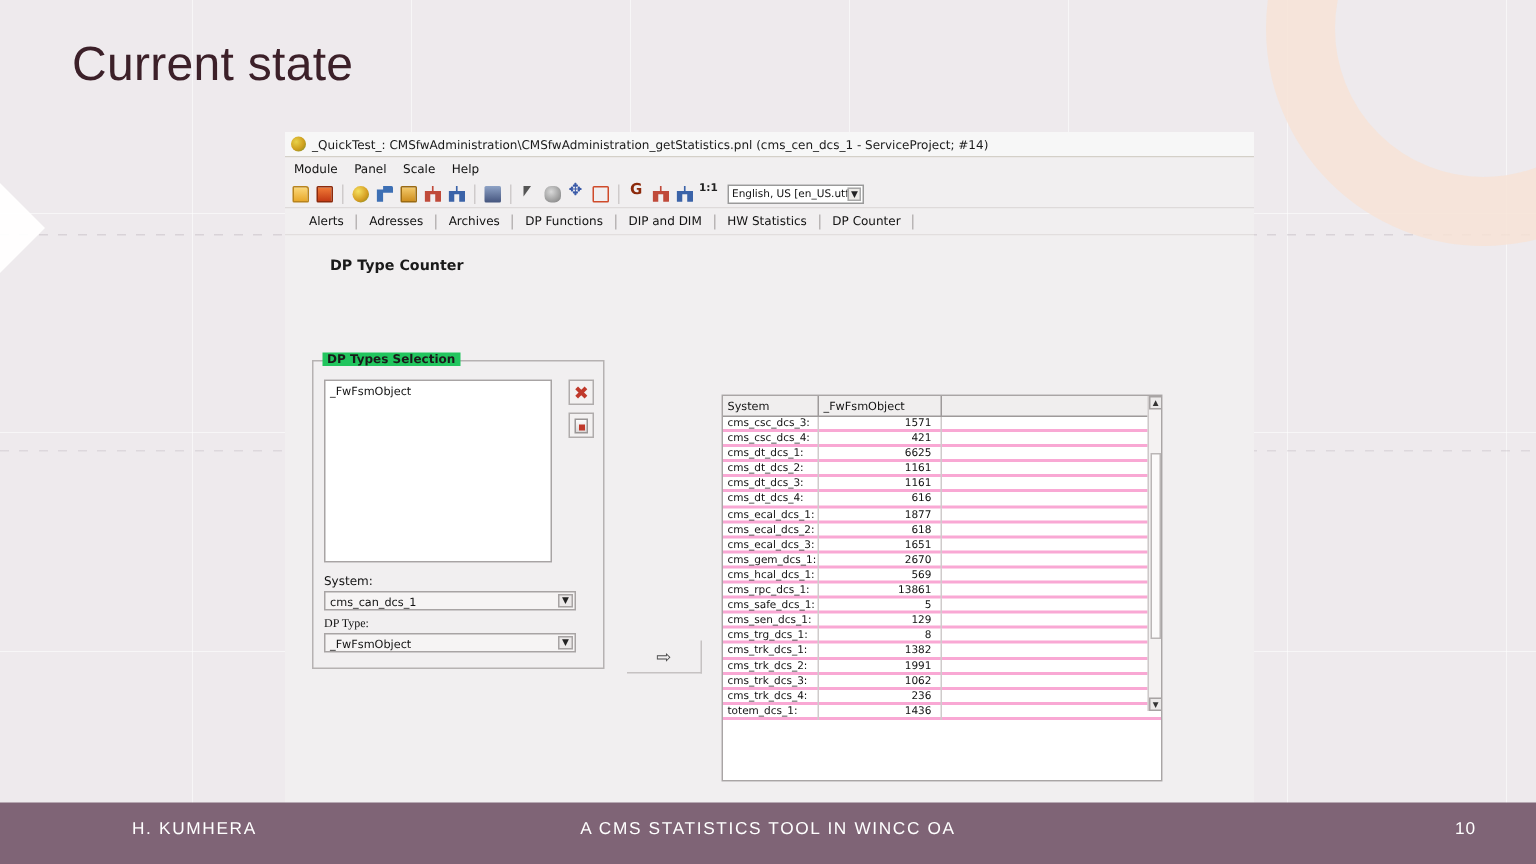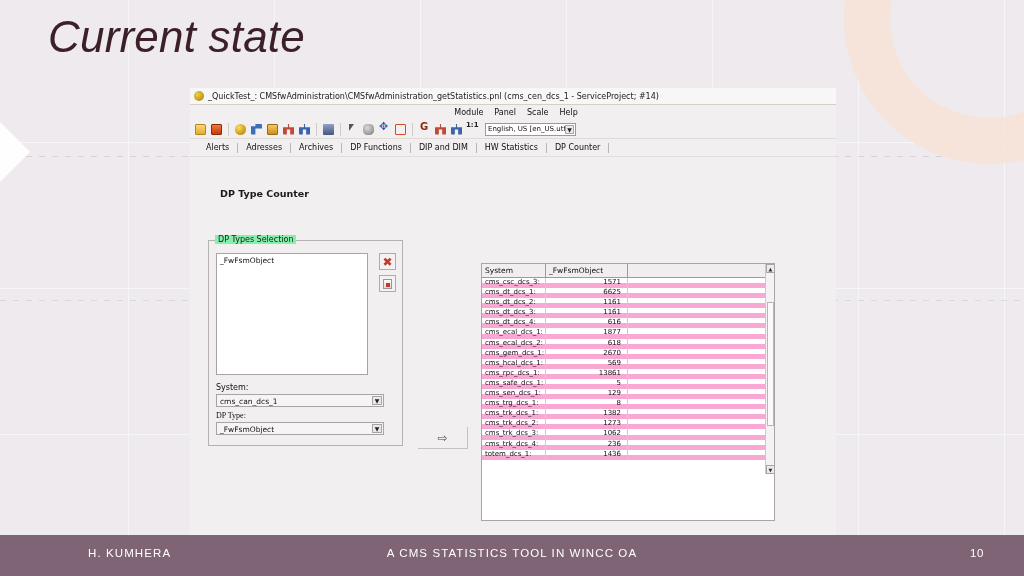--- a/index.html
+++ b/index.html
@@ -43,24 +43,23 @@
     position:absolute; left:0; top:122px;
     width:0; height:0;
     border-top:30px solid transparent;
     border-bottom:30px solid transparent;
     border-left:30px solid #ffffff;
     opacity:.95;
   }
 
   
   #slide-title {
-    position:absolute; left:48px; top:12px;
-    font-size:44px; font-weight:400; color:#3c2029;
+    position:absolute; left:48px; top:24px;
+    font-size:32px; font-weight:400; color:#3c2029;
     letter-spacing:.2px;
-    font-style:italic;
   }
 
   
   #footer-bar {
     position:absolute; left:0; right:0; bottom:0; height:41px;
     background:#7f6476; color:#fff;
   }
   #footer-bar .f-left  { position:absolute; left:88px;  top:12px; font-size:11.5px; letter-spacing:1.1px; }
   #footer-bar .f-mid   { position:absolute; left:0; right:0; top:12px; text-align:center; font-size:11.5px; letter-spacing:1.1px; }
   #footer-bar .f-right { position:absolute; right:40px; top:12px; font-size:11.5px; letter-spacing:.6px; }
@@ -84,21 +83,21 @@
   #titlebar .tb-text { font-size:8px; color:#1a1a1a; }
   .app-icon {
     width:10px; height:10px; border-radius:50%;
     background:radial-gradient(circle at 35% 35%, #e8d24a 0%, #cf9f1e 55%, #6b8a2a 100%);
     flex:0 0 auto;
   }
 
   
   #menubar {
     height:15px; background:#f1eff0; display:flex; align-items:center;
-    padding-left:6px; gap:11px;justify-content:center;
+    padding-left:6px; gap:11px;
   }
   #menubar .menu-item { font-size:8px; color:#111; }
 
   
   #toolbar {
     height:19px; background:#f1eff0; display:flex; align-items:center;
     padding-left:4px; gap:3px; border-bottom:1px solid #dedada;
   }
   .tb-sep { width:1px; height:13px; background:#cfcbcb; margin:0 2px; }
   .tb-btn { width:13px; height:13px; position:relative; flex:0 0 auto; }
@@ -144,32 +143,32 @@
   }
   .tab {
     font-size:8px; color:#111; padding:0 8px;
     border-right:1px solid #b9b5b5; line-height:10px;
   }
   .tab.active { font-weight:normal; }
 
   
   #panel-body { position:relative; height:100%; background:#f1eff0; }
   #panel-heading {
-    position:absolute; left:30px; top:31px;
+    position:absolute; left:30px; top:15px;
     font-size:9.5px; font-weight:bold; color:#1a1a1a;
   }
 
   
   #dp-types-group {
     position:absolute; left:18px; top:83px; width:195px; height:206px;
     border:1px solid #b6b2b2; background:transparent;
   }
   #dp-types-legend {
-    position:absolute; left:6px; top:-6px; background:#86efac;
-    padding:0 3px; font-size:8px; font-weight:normal; color:#1a1a1a;
+    position:absolute; left:6px; top:-6px; background:#22c55e;
+    padding:0 3px; font-size:8px; font-weight:bold; color:#1a1a1a;
   }
   #dp-list {
     position:absolute; left:7px; top:12px; width:152px; height:122px;
     background:#fff; border:1px solid #a8a4a4;
     font-size:7.5px; color:#111; padding:2px 3px;
   }
   #btn-delete, #btn-export {
     position:absolute; right:6px; width:17px; height:17px;
     background:#f3f1f1; border:1px solid #b0acac;
     display:flex; align-items:center; justify-content:center;
@@ -216,21 +215,21 @@
   #res-head {
     display:flex; height:14px; background:#f0eeee; border-bottom:1px solid #9e9a9a;
   }
   #res-head .hc {
     font-size:7.5px; color:#111; padding:2px 0 0 3px;
     border-right:1px solid #9e9a9a; height:14px;
   }
   #res-head .hc.c1 { width:64px; }
   #res-head .hc.c2 { width:82px; }
   #res-head .hc.c3 { flex:1; border-right:0; }
-  .res-row { display:flex; height:10.1px; border-bottom:5px solid #f9a8d4; }
+  .res-row { display:flex; height:10.1px; border-bottom:2px solid #f9a8d4; }
   .res-row .rc { font-size:7px; color:#111; height:10.1px; line-height:9.5px; }
   .res-row .rc.c1 { width:64px; padding-left:3px; border-right:1px solid #cfcbcb; }
   .res-row .rc.c2 { width:82px; text-align:right; padding-right:6px; border-right:1px solid #cfcbcb; }
   .res-row .rc.c3 { flex:1; }
 
   
   #res-vscroll {
     position:absolute; right:0; top:0; width:9px; height:210px;
     background:#f4f2f2; border-left:1px solid #cdc9c9;
   }
@@ -382,20 +381,25 @@
           <div class="hc c2">_FwFsmObject</div>
           <div class="hc c3"></div>
         </div>
         <div id="res-rows">
             <div class="res-row">
               <div class="rc c1">cms_csc_dcs_3:</div>
               <div class="rc c2">1571</div>
               <div class="rc c3"></div>
             </div>
             <div class="res-row">
+              <div class="rc c1">cms_csc_dcs_4:</div>
+              <div class="rc c2">421</div>
+              <div class="rc c3"></div>
+            </div>
+            <div class="res-row">
               <div class="rc c1">cms_dt_dcs_1:</div>
               <div class="rc c2">6625</div>
               <div class="rc c3"></div>
             </div>
             <div class="res-row">
               <div class="rc c1">cms_dt_dcs_2:</div>
               <div class="rc c2">1161</div>
               <div class="rc c3"></div>
             </div>
             <div class="res-row">
@@ -412,20 +416,25 @@
               <div class="rc c1">cms_ecal_dcs_1:</div>
               <div class="rc c2">1877</div>
               <div class="rc c3"></div>
             </div>
             <div class="res-row">
               <div class="rc c1">cms_ecal_dcs_2:</div>
               <div class="rc c2">618</div>
               <div class="rc c3"></div>
             </div>
             <div class="res-row">
+              <div class="rc c1">cms_ecal_dcs_3:</div>
+              <div class="rc c2">1651</div>
+              <div class="rc c3"></div>
+            </div>
+            <div class="res-row">
               <div class="rc c1">cms_gem_dcs_1:</div>
               <div class="rc c2">2670</div>
               <div class="rc c3"></div>
             </div>
             <div class="res-row">
               <div class="rc c1">cms_hcal_dcs_1:</div>
               <div class="rc c2">569</div>
               <div class="rc c3"></div>
             </div>
             <div class="res-row">
@@ -448,21 +457,21 @@
               <div class="rc c2">8</div>
               <div class="rc c3"></div>
             </div>
             <div class="res-row">
               <div class="rc c1">cms_trk_dcs_1:</div>
               <div class="rc c2">1382</div>
               <div class="rc c3"></div>
             </div>
             <div class="res-row">
               <div class="rc c1">cms_trk_dcs_2:</div>
-              <div class="rc c2">1273</div>
+              <div class="rc c2">1991</div>
               <div class="rc c3"></div>
             </div>
             <div class="res-row">
               <div class="rc c1">cms_trk_dcs_3:</div>
               <div class="rc c2">1062</div>
               <div class="rc c3"></div>
             </div>
             <div class="res-row">
               <div class="rc c1">cms_trk_dcs_4:</div>
               <div class="rc c2">236</div>

